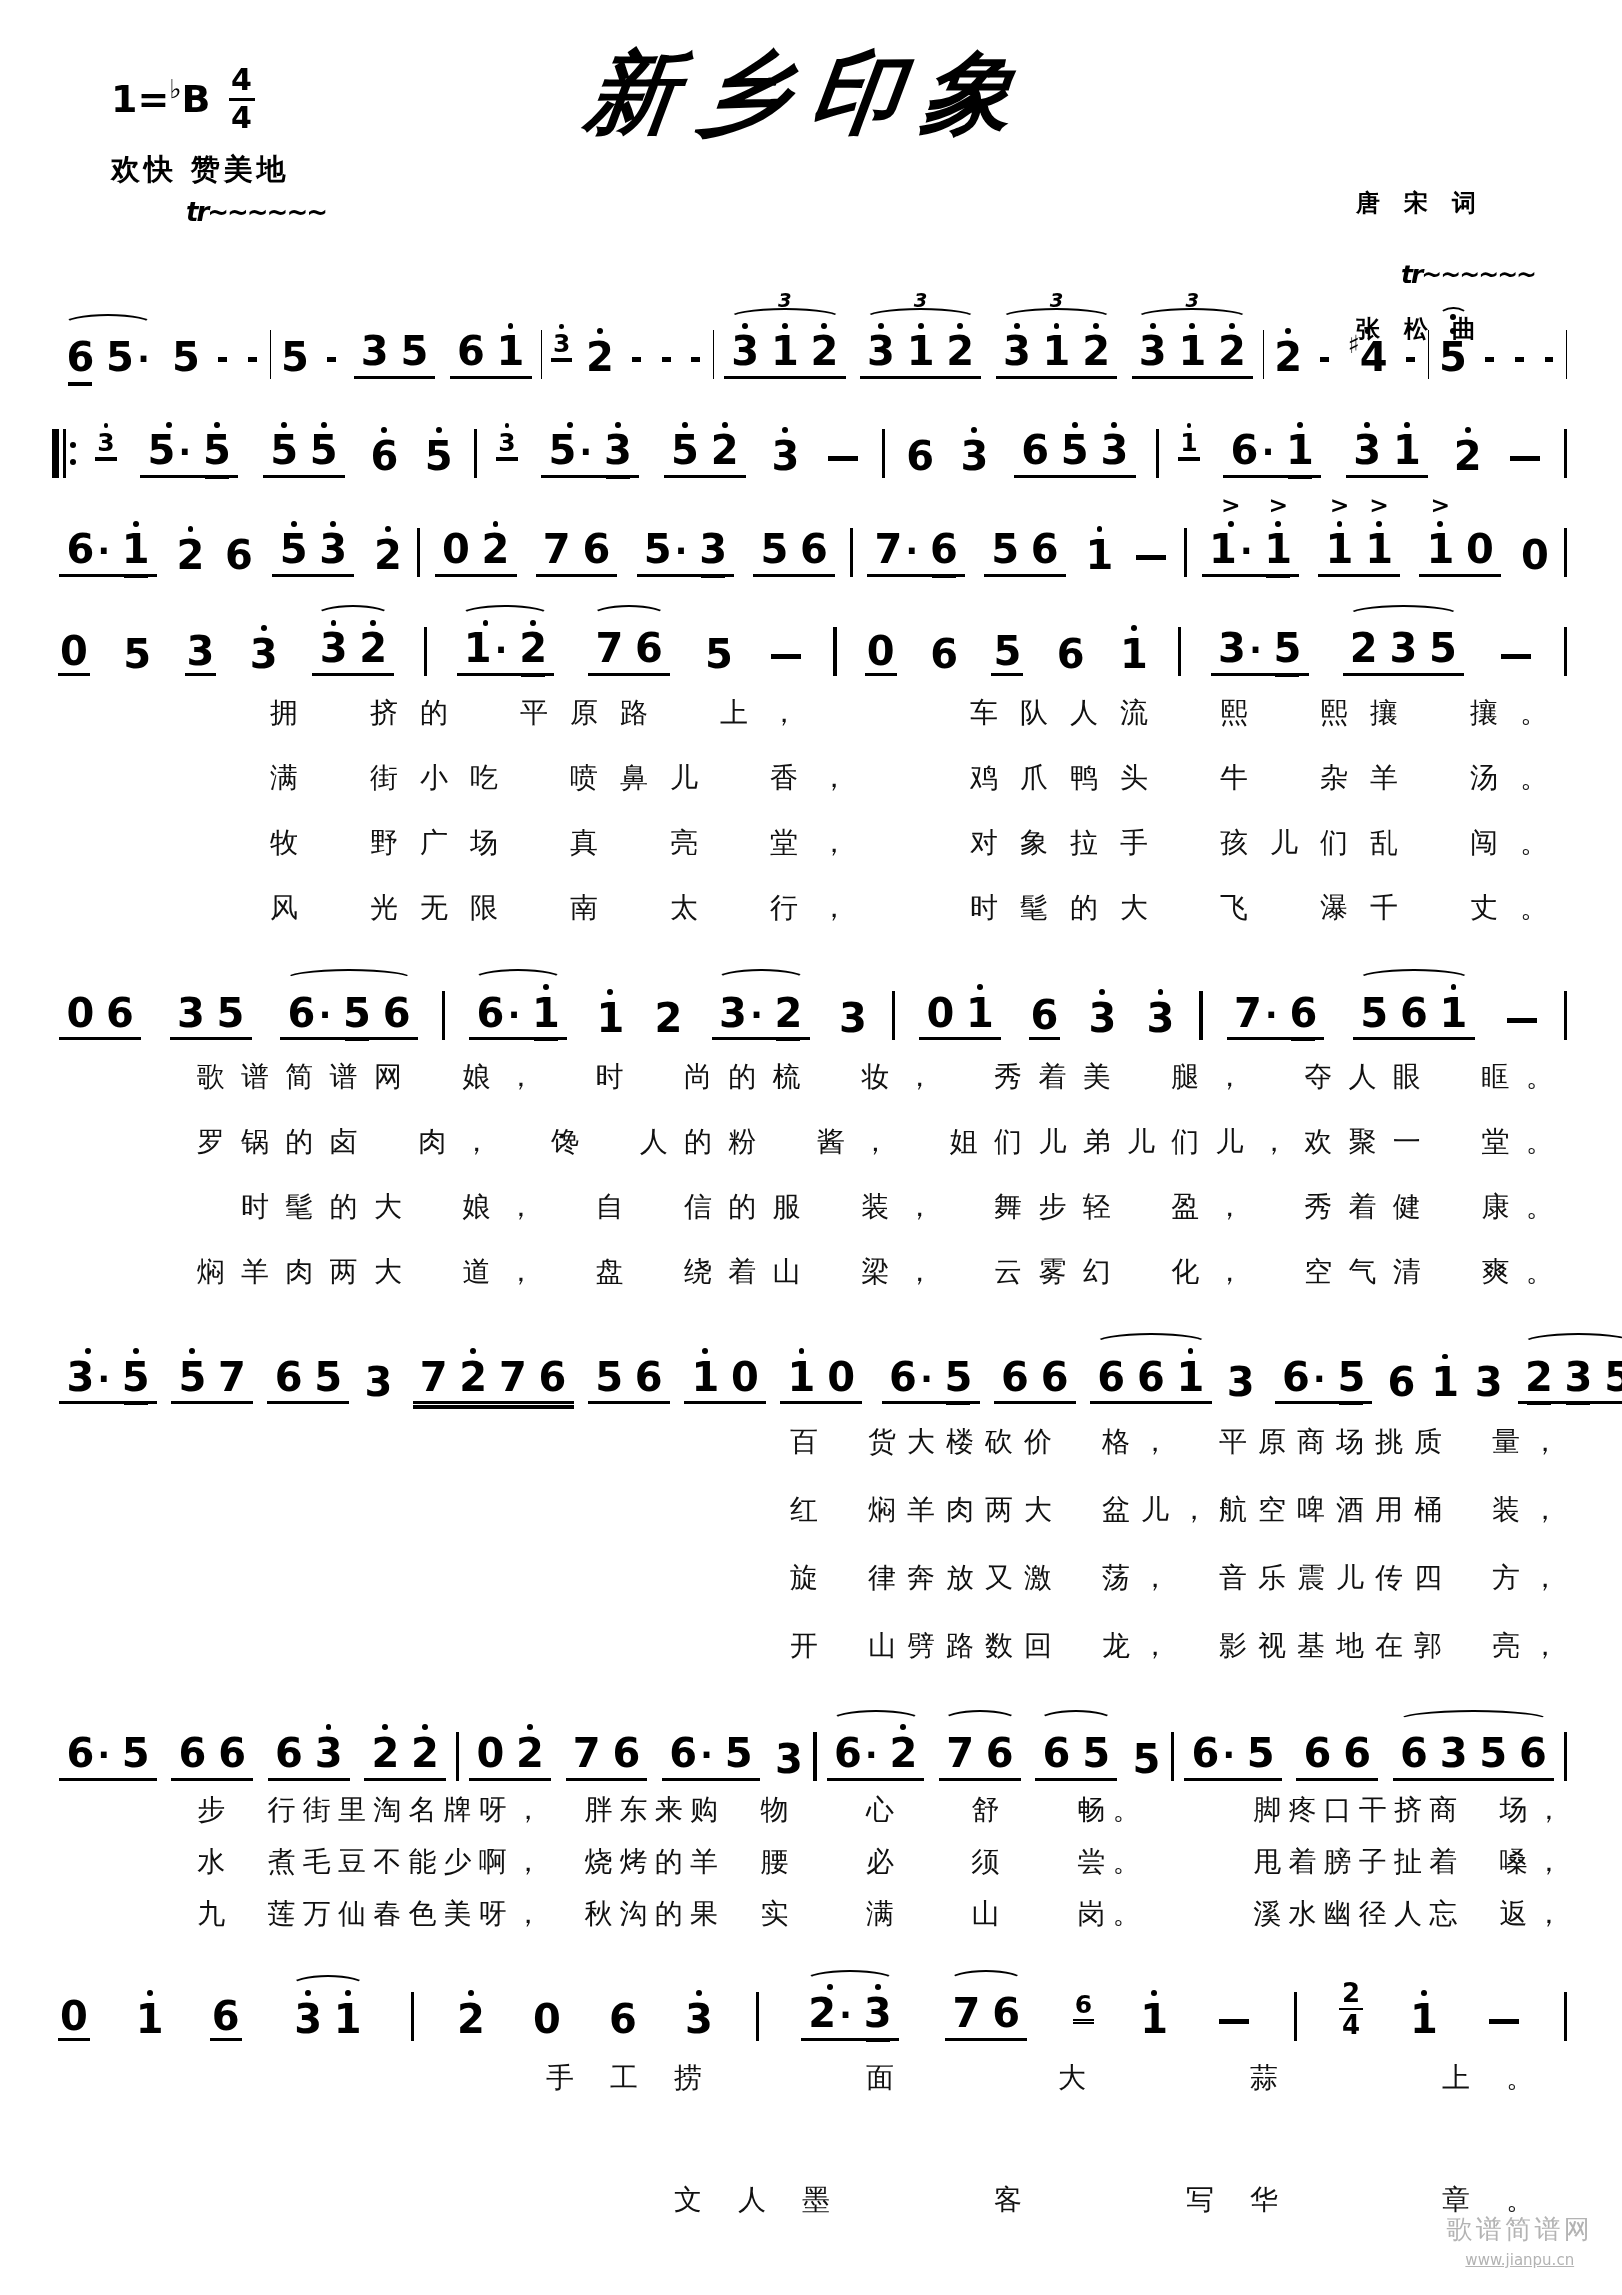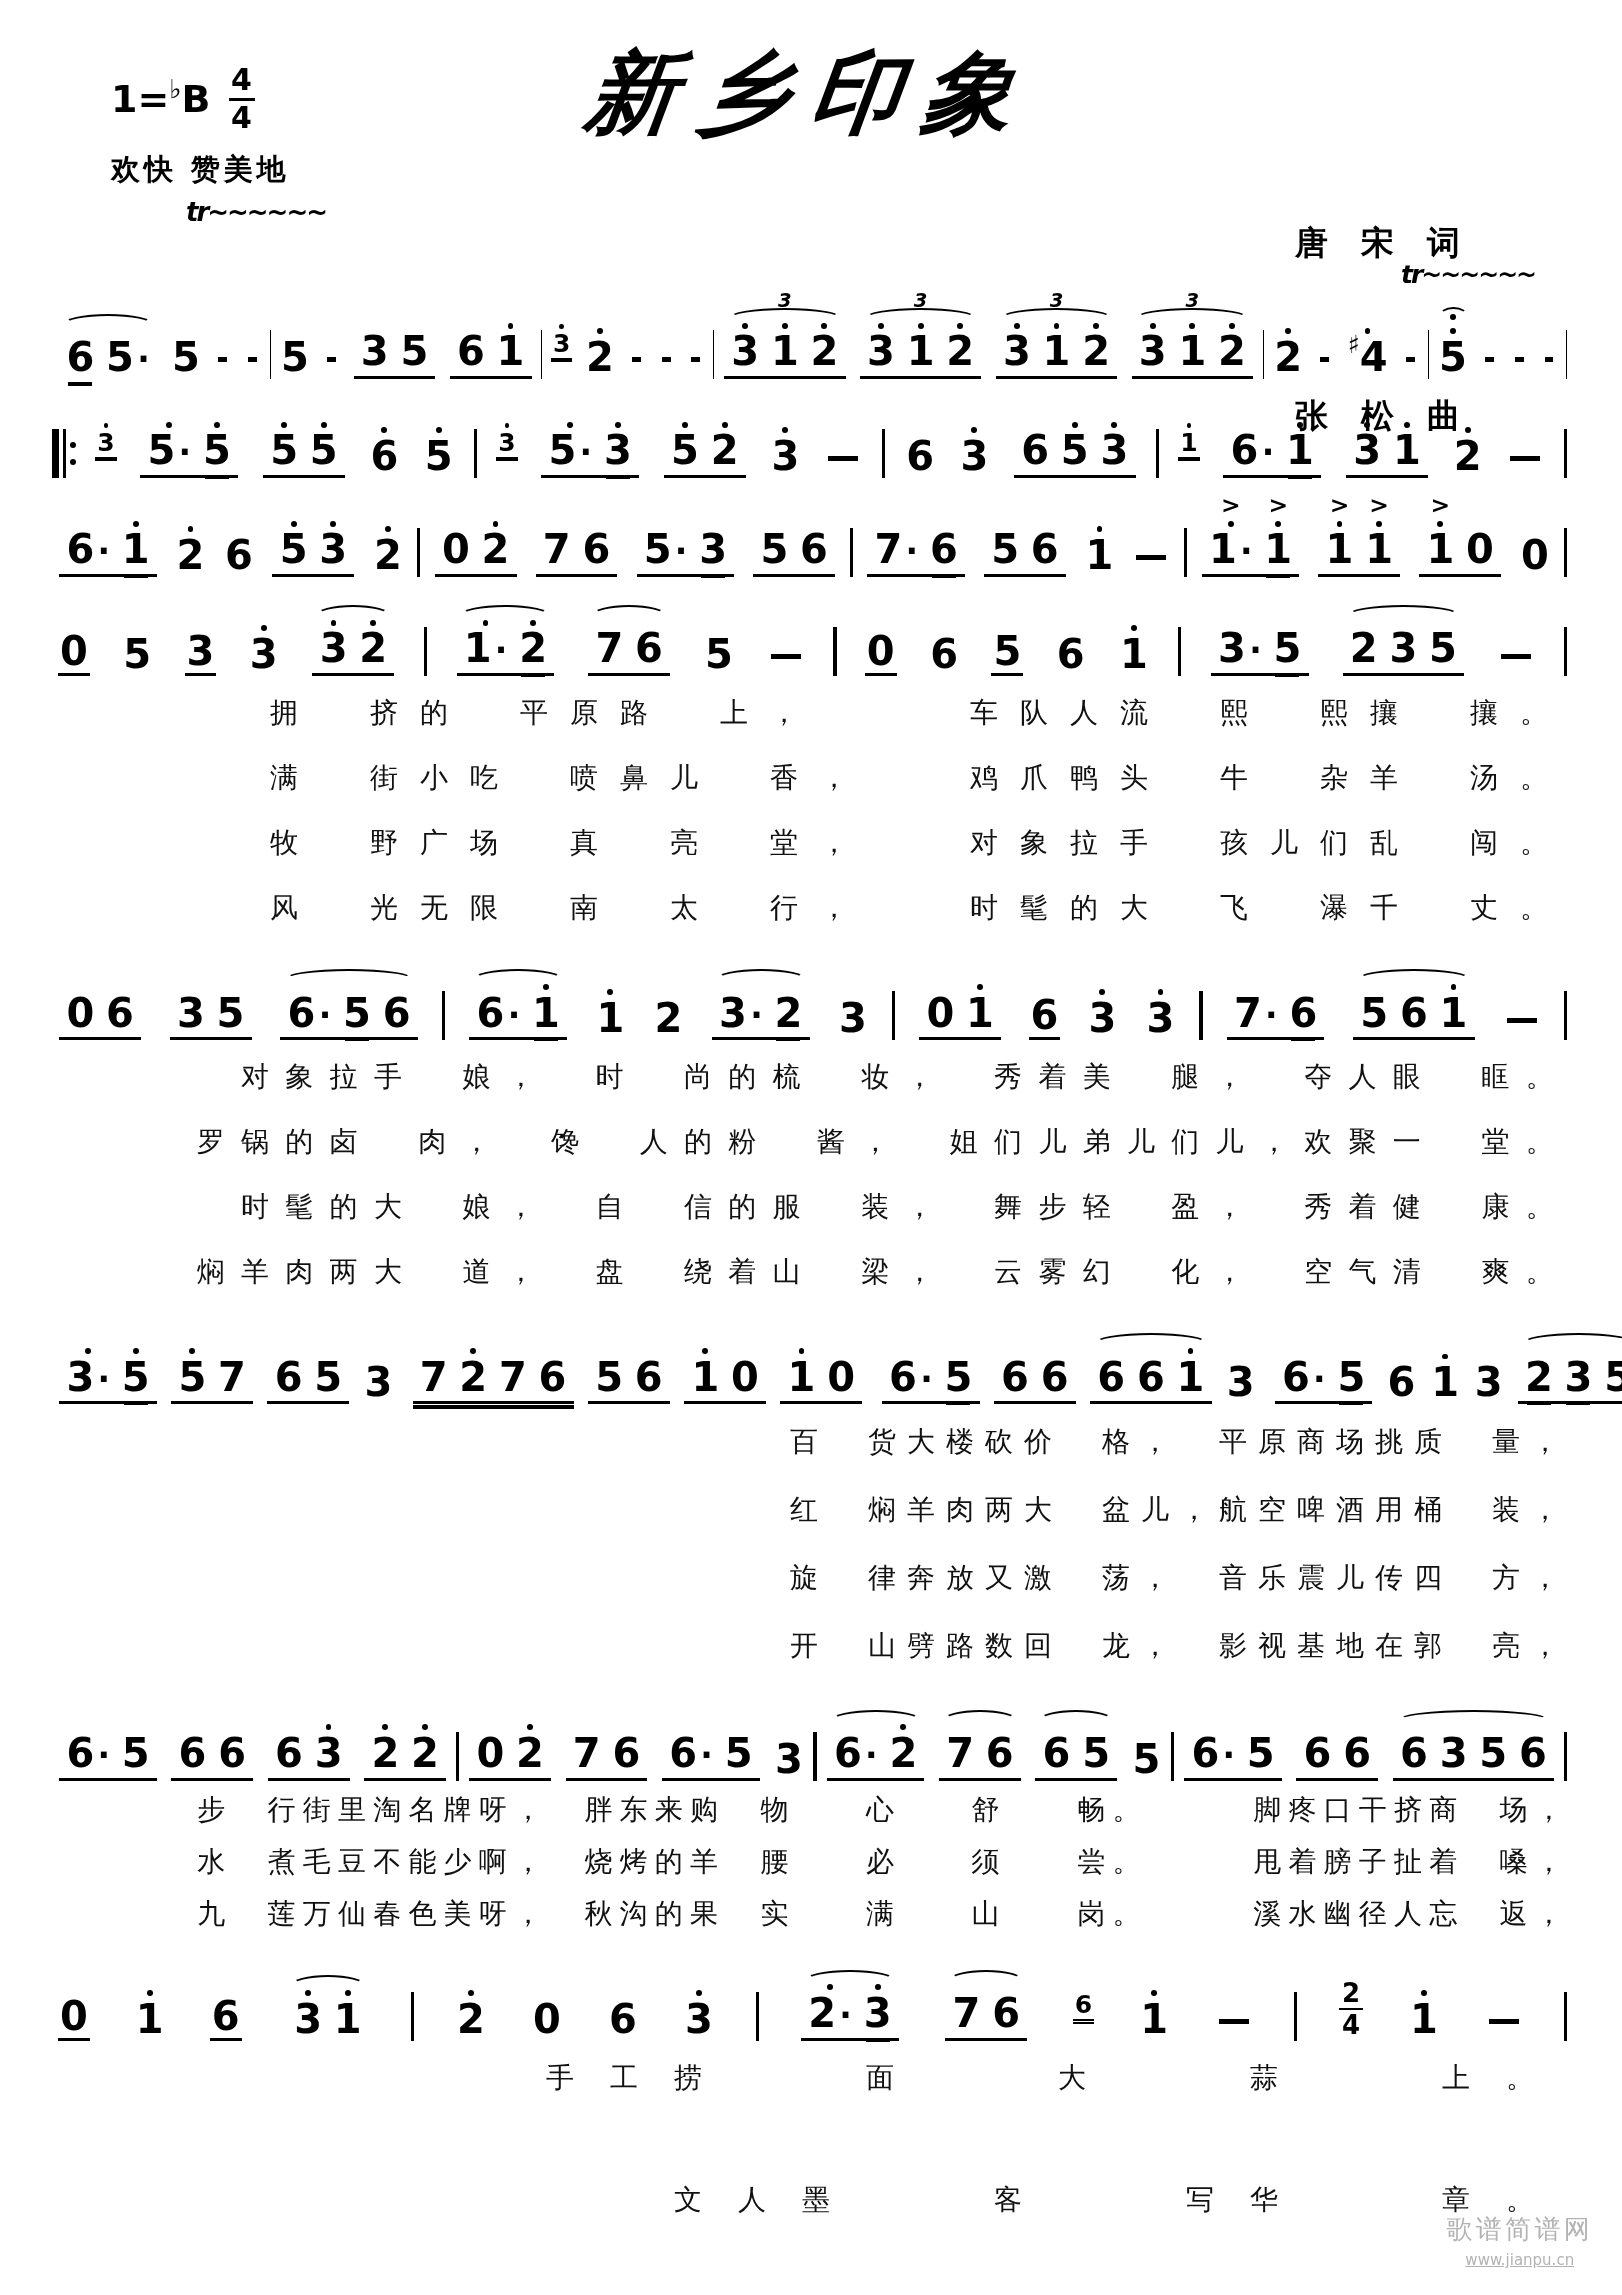--- a/index.html
+++ b/index.html
@@ -15,21 +15,21 @@
   .hleft{position:absolute;left:59px;top:65px;}
   .keysig{font-size:38px;font-weight:bold;display:flex;align-items:center;}
   .flat{font-size:26px;vertical-align:super;position:relative;top:-10.4px;}
   .timesig{display:inline-flex;flex-direction:column;align-items:center;margin-left:18px;
            font-size:30px;font-weight:bold;line-height:1;}
   .timesig .tt{border-bottom:3.3px solid #000;padding:0 2.6px 2.6px;}
   .timesig .tb{padding-top:2.6px;}
   .tempo{font-size:29px;font-weight:bold;letter-spacing:3.9px;margin-top:17px;white-space:pre;}
   .trill{font-size:26px;font-weight:bold;font-style:italic;letter-spacing:-2px;
          margin:6.5px 0 0 75px;}
-  .credits{position:absolute;right:110px;top:98px;font-size:33px;font-weight:bold;
+  .credits{position:absolute;right:94px;top:98px;font-size:24px;font-weight:bold;
            line-height:1.75;white-space:pre;}
 
   
   .mline{display:flex;justify-content:space-between;align-items:flex-end;
          min-height:86px;margin:13px 0 3.9px;}
   .nt{display:flex;flex-direction:column;align-items:center;position:relative;margin:0 5.9px;}
   .bm .nt{margin:0 3.9px;}
   .hd{height:11.7px;display:flex;align-items:center;justify-content:center;}
   .dot{width:5.9px;height:5.9px;border-radius:50%;background:#000;display:block;}
   .uw{display:inline-flex;align-items:flex-end;padding:0 2px 2px;}
@@ -1185,21 +1185,21 @@
                 <span class="uw">
                   <span class="dg">1</span>
                 </span>
               </span>
             </span>
           </span>
           <span class="dsh"></span>
           <span class="bar"></span>
         </div>
         <div class="lblock lb1">
-          <div class="lrow">对象拉手　娘，　时　尚的梳　妆，　秀着美　腿，　夺人眼　眶。</div>
+          <div class="lrow">歌谱简谱网　娘，　时　尚的梳　妆，　秀着美　腿，　夺人眼　眶。</div>
           <div class="lrow">罗锅的卤　肉，　馋　人的粉　酱，　姐们儿弟儿们儿，欢聚一　堂。</div>
           <div class="lrow">时髦的大　娘，　自　信的服　装，　舞步轻　盈，　秀着健　康。</div>
           <div class="lrow">焖羊肉两大　道，　盘　绕着山　梁，　云雾幻　化，　空气清　爽。</div>
         </div>
         <div class="mline">
           <span class="bm">
             <span class="bu b1">
               <span class="nt">
                 <span class="hd">
                   <i class="dot"></i>

